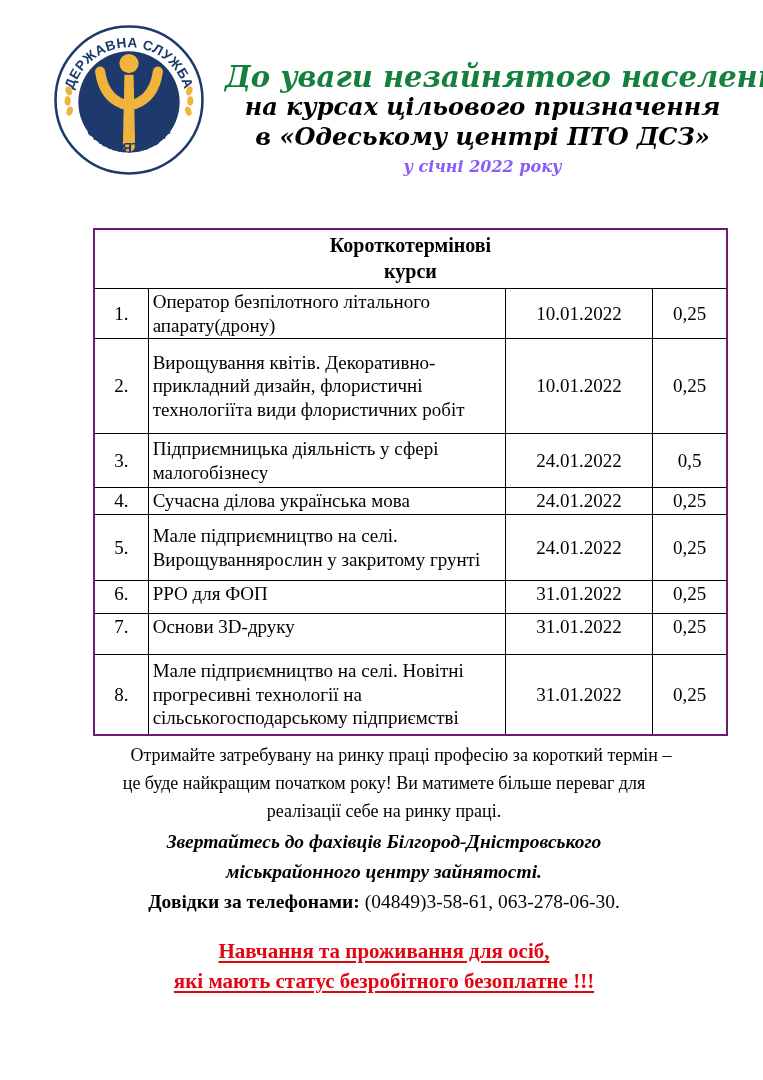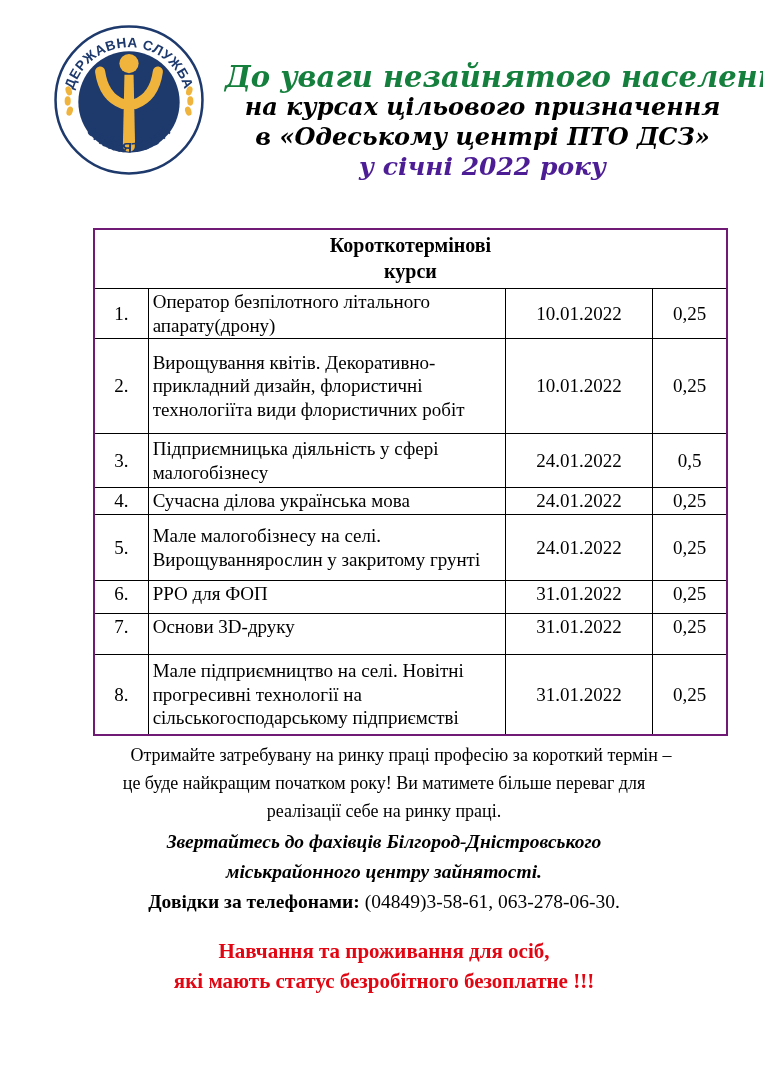--- a/index.html
+++ b/index.html
@@ -22,21 +22,21 @@
   
   .header-block {
     position: absolute; left: 225px; top: 62px; width: 515px;
     text-align: center;
     font-family: "DejaVu Serif", serif;
     font-style: italic; font-weight: bold;
   }
   .header-line { line-height: 30px; white-space: nowrap; }
   .hl-red   { color: #15803d; font-size: 29px; }
   .hl-black { color: #000;    font-size: 24px; }
-  .hl-red-big { color: #4c1d95; font-size: 25px; }
+  .hl-red-big { color: #8b5cf6; font-size: 16px; }
 
   
   table.course-table {
     position: absolute; left: 93px; top: 228px;
     width: 635px;
     border-collapse: collapse;
     border: 2px solid #701a75;
     font-size: 19px;
   }
   .course-table td {
@@ -79,20 +79,21 @@
   .contact .phones-label { font-weight: bold; }
   .contact .phones-numbers { font-weight: normal; }
 
   
   .footer-alert {
     position: absolute; left: 58px; top: 936px; width: 652px;
     text-align: center;
     color: #e20613; font-weight: bold; font-size: 21px; line-height: 30px;
   }
   .footer-alert .alert-line {
+    text-decoration: underline;
     text-decoration-thickness: 2px;
     text-underline-offset: 3px;
     text-align: center;
   }
 </style>
 </head>
 <body>
 
 <div class="logo-wrap">
   <svg viewBox="0 0 150 150">
@@ -174,21 +175,21 @@
       <td class="c-hours">0,5</td>
     </tr>
     <tr class="r4">
       <td class="c-num">4.</td>
       <td class="c-name">Сучасна ділова українська  мова</td>
       <td class="c-date">24.01.2022</td>
       <td class="c-hours">0,25</td>
     </tr>
     <tr class="r5">
       <td class="c-num">5.</td>
-      <td class="c-name">Мале малогобізнесу на селі. Вирощуваннярослин у закритому грунті</td>
+      <td class="c-name">Мале підприємництво на селі. Вирощуваннярослин у закритому грунті</td>
       <td class="c-date">24.01.2022</td>
       <td class="c-hours">0,25</td>
     </tr>
     <tr class="r6">
       <td class="c-num">6.</td>
       <td class="c-name">РРО для ФОП</td>
       <td class="c-date">31.01.2022</td>
       <td class="c-hours">0,25</td>
     </tr>
     <tr class="r7">

